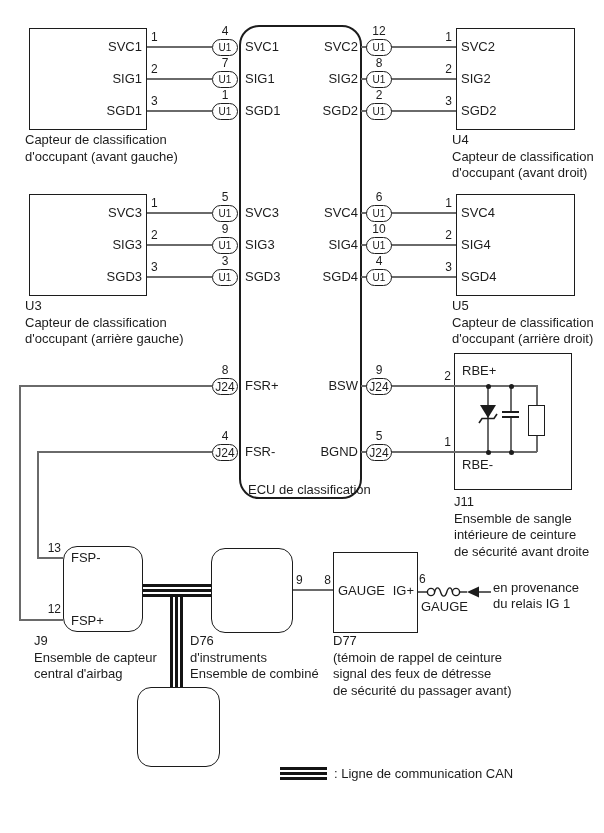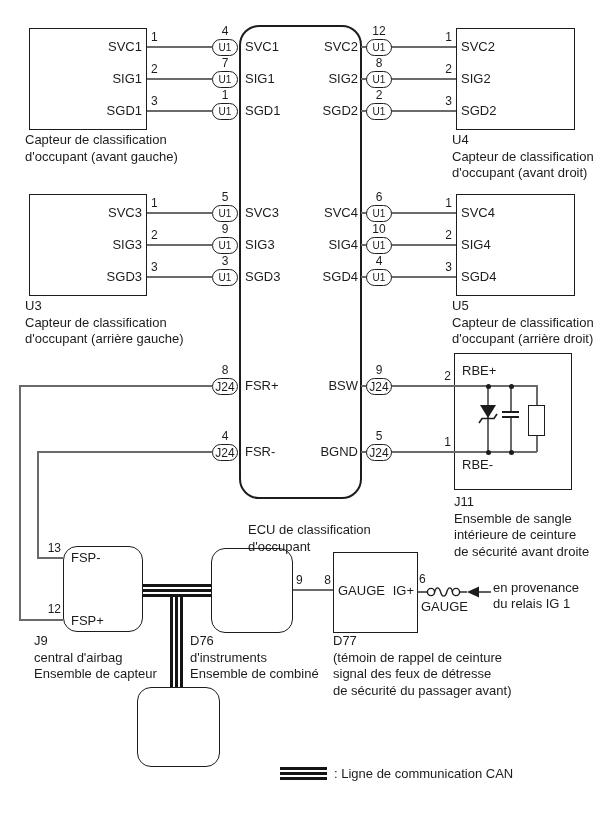--- a/index.html
+++ b/index.html
@@ -196,22 +196,22 @@
     <div>intérieure de ceinture</div>
     <div>de sécurité avant droite</div>
   </div>
 
   <div class="pin tr" style="left:38px;top:542px;width:23px">13</div>
   <div class="pin tr" style="left:38px;top:603px;width:23px">12</div>
   <div class="sig" style="left:71px;top:550px">FSP-</div>
   <div class="sig" style="left:71px;top:613px">FSP+</div>
   <div class="lbl" style="left:34px;top:633px">
     <div>J9</div>
+    <div>Ensemble de capteur</div>
     <div>central d'airbag</div>
-    <div>Ensemble de capteur</div>
   </div>
 
   <div class="pin" style="left:296px;top:574px">9</div>
   <div class="pin tr" style="left:308px;top:574px;width:23px">8</div>
   <div class="pin" style="left:419px;top:573px">6</div>
   <div class="sig" style="left:338px;top:583px">GAUGE</div>
   <div class="sig tr" style="left:380px;top:583px;width:34px">IG+</div>
   <div class="sig" style="left:421px;top:599px">GAUGE</div>
   <div class="lbl" style="left:190px;top:633px">
     <div>D76</div>
@@ -240,21 +240,20 @@
   <div class="lbl" style="left:25px;top:298px">
     <div>U3</div>
     <div>Capteur de classification</div>
     <div>d'occupant (arrière gauche)</div>
   </div>
   <div class="lbl" style="left:452px;top:298px">
     <div>U5</div>
     <div>Capteur de classification</div>
     <div>d'occupant (arrière droit)</div>
   </div>
-  <div class="lbl" style="left:248px;top:522px">
+  <div class="lbl" style="left:248px;top:482px">
     <div>ECU de classification</div>
-    <div>d'occupant</div>
   </div>
 
   <div class="can-h" style="left:280px;top:767px;width:47px"></div>
   <div class="sig" style="left:334px;top:766px">: Ligne de communication CAN</div>
 
 </div>
 
 </body></html>

